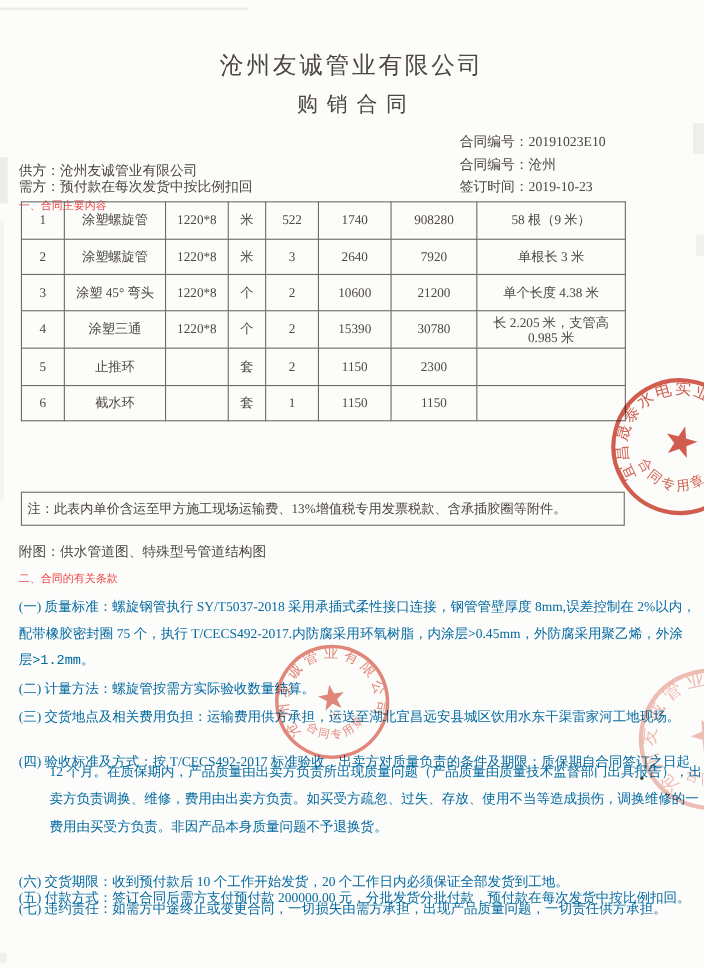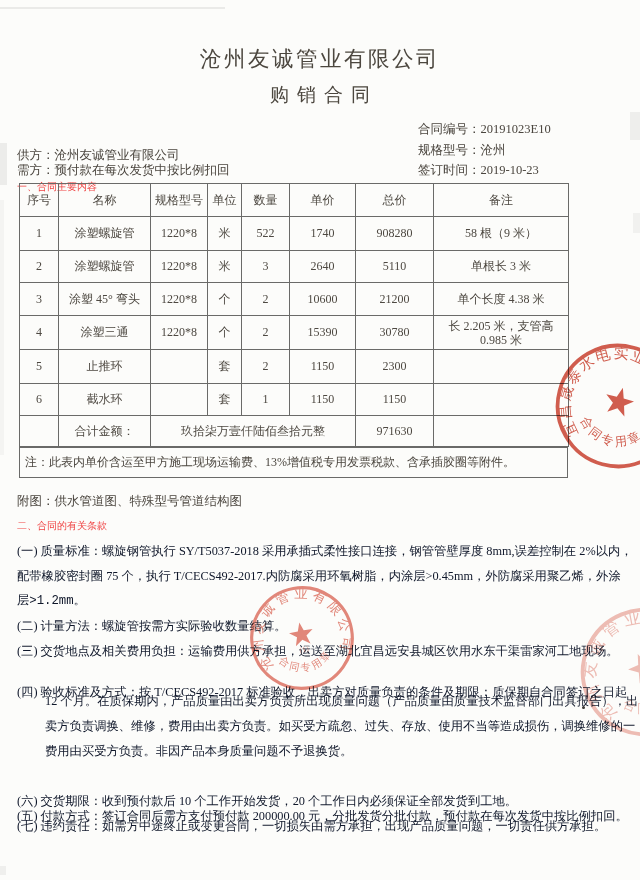--- a/index.html
+++ b/index.html
@@ -46,21 +46,21 @@
   tr.total{height:31px;}
   
   .note-box{
     left:19px;top:447px;width:549px;height:31px;
     border:1px solid #6a6a68;box-sizing:border-box;
     font-size:12px;display:flex;align-items:center;padding-left:5px;
     white-space:nowrap;
   }
   .attachment{left:17px;top:493px;font-size:12.5px;white-space:nowrap;text-align:center;}
   
-  .clause{font-size:12.3px;line-height:17px;white-space:nowrap;color:#0f172a;text-align:right;}
+  .clause{font-size:12.3px;line-height:17px;white-space:nowrap;color:#0369a1;text-align:right;}
   .cl0{left:17px;top:543px;} .cl1{left:17px;top:568px;} .cl2{left:17px;top:593px;font-family:Liberation Mono, monospace;}
   .cl3{left:17px;top:618px;} .cl4{left:17px;top:643px;}
   .cl5{left:17px;top:668px;margin-top:16px;} .cl6{left:45px;top:693px;} .cl7{left:45px;top:718px;}
   .cl8{left:45px;top:743px;} .cl9{left:17px;top:808px;} .cl10{left:17px;top:793px;}
   .cl11{left:17px;top:818px;}
   
   .stamp{position:absolute;mix-blend-mode:multiply;pointer-events:none;}
   .stamp svg{display:block;}
   .stamp-buyer{left:552px;top:340px;opacity:.82;transform:rotate(15deg);}
   .stamp-seller-mid{left:247px;top:583px;opacity:.66;transform:rotate(-10deg);}
@@ -85,64 +85,54 @@
 <div class="artifact a-right1"></div>
 <div class="artifact a-right2"></div>
 <div class="artifact a-dot"></div>
 <div class="artifact a-bl"></div>
 
 <div class="abs company-title">沧州友诚管业有限公司</div>
 <div class="abs doc-title">购销合同</div>
 <div class="abs party-line supplier">供方：沧州友诚管业有限公司</div>
 <div class="abs party-line buyer">需方：预付款在每次发货中按比例扣回</div>
 <div class="abs meta-line contract-no">合同编号：20191023E10</div>
-<div class="abs meta-line sign-place">规格型号：沧州</div>
+<div class="abs meta-line sign-place">合同编号：沧州</div>
 <div class="abs meta-line sign-date">签订时间：2019-10-23</div>
 <div class="abs section-heading sec1">一、合同主要内容</div>
 
 <table class="items">
   <colgroup>
     <col style="width:39px">
       <col style="width:92px">
       <col style="width:57px">
       <col style="width:34px">
     <col style="width:48px">
       <col style="width:66px">
       <col style="width:78px">
       <col style="width:135px">
   </colgroup>
   <tbody>
-      <tr class="hdr">
-    <th>序号</th>
-    <th>名称</th>
-    <th>规格型号</th>
-    <th>单位</th>
-    <th>数量</th>
-    <th>单价</th>
-    <th>总价</th>
-    <th>备注</th>
-  </tr>
   <tr class="r0">
     <td>1</td>
     <td>涂塑螺旋管</td>
     <td>1220*8</td>
     <td>米</td>
     <td>522</td>
     <td>1740</td>
     <td>908280</td>
     <td>58 根（9 米）</td>
   </tr>
   <tr class="r1">
     <td>2</td>
     <td>涂塑螺旋管</td>
     <td>1220*8</td>
     <td>米</td>
     <td>3</td>
     <td>2640</td>
-    <td>5110</td>
+    <td>7920</td>
     <td>单根长 3 米</td>
   </tr>
   <tr class="r2">
     <td>3</td>
     <td>涂塑 45° 弯头</td>
     <td>1220*8</td>
     <td>个</td>
     <td>2</td>
     <td>10600</td>
     <td>21200</td>
@@ -169,27 +159,20 @@
     <td></td>
   </tr>
   <tr class="r5">
     <td>6</td>
     <td>截水环</td>
     <td></td>
     <td>套</td>
     <td>1</td>
     <td>1150</td>
     <td>1150</td>
-    <td></td>
-  </tr>
-  <tr class="total">
-    <td></td>
-    <td>合计金额：</td>
-    <td colspan="4">玖拾柒万壹仟陆佰叁拾元整</td>
-    <td>971630</td>
     <td></td>
   </tr>
 </tbody>
   </table>
 
 <div class="abs note-box">
   <span>注：此表内单价含运至甲方施工现场运输费、13%增值税专用发票税款、含承插胶圈等附件。</span>
 </div>
 
 <div class="abs attachment">附图：供水管道图、特殊型号管道结构图</div>

